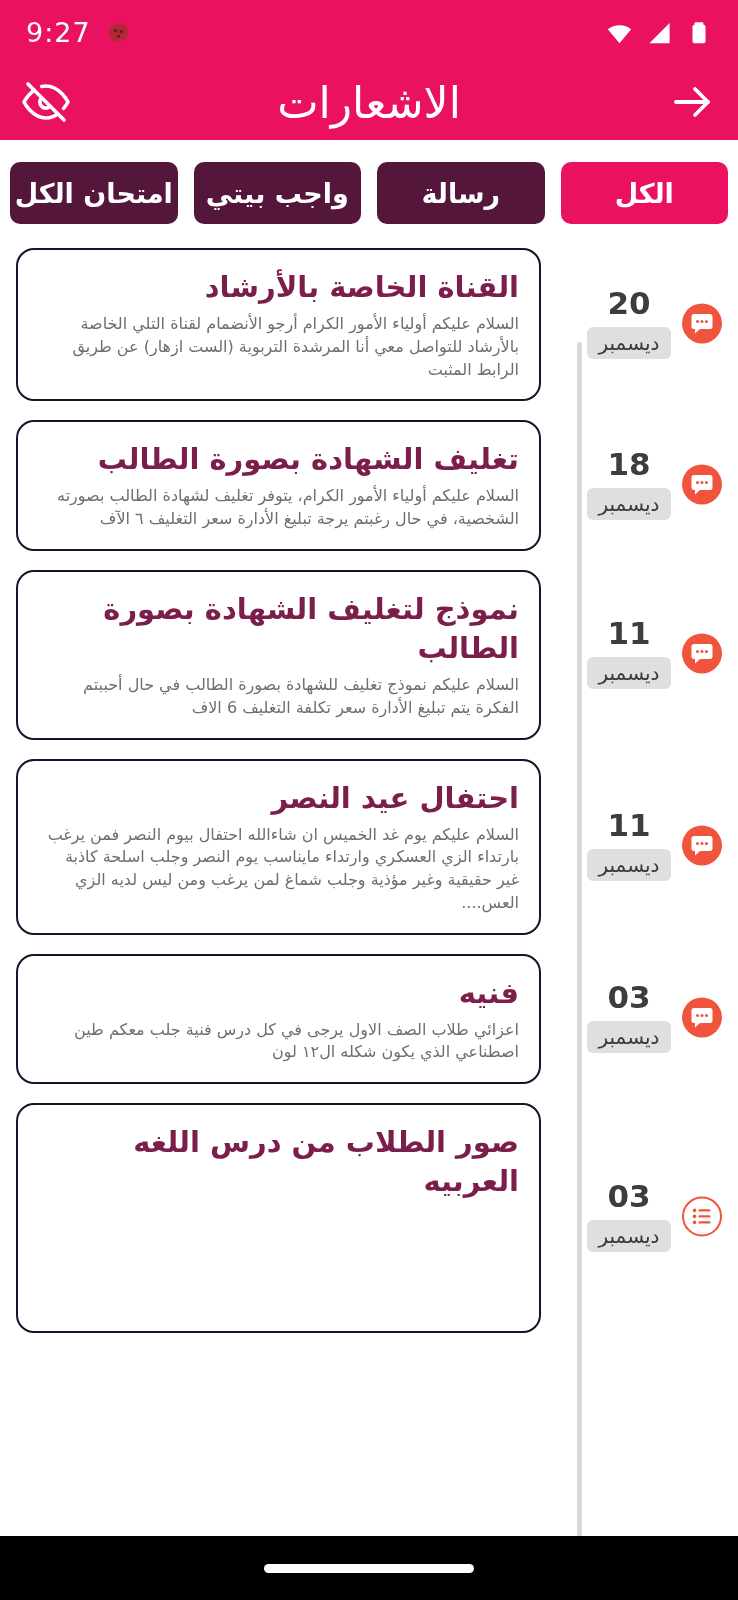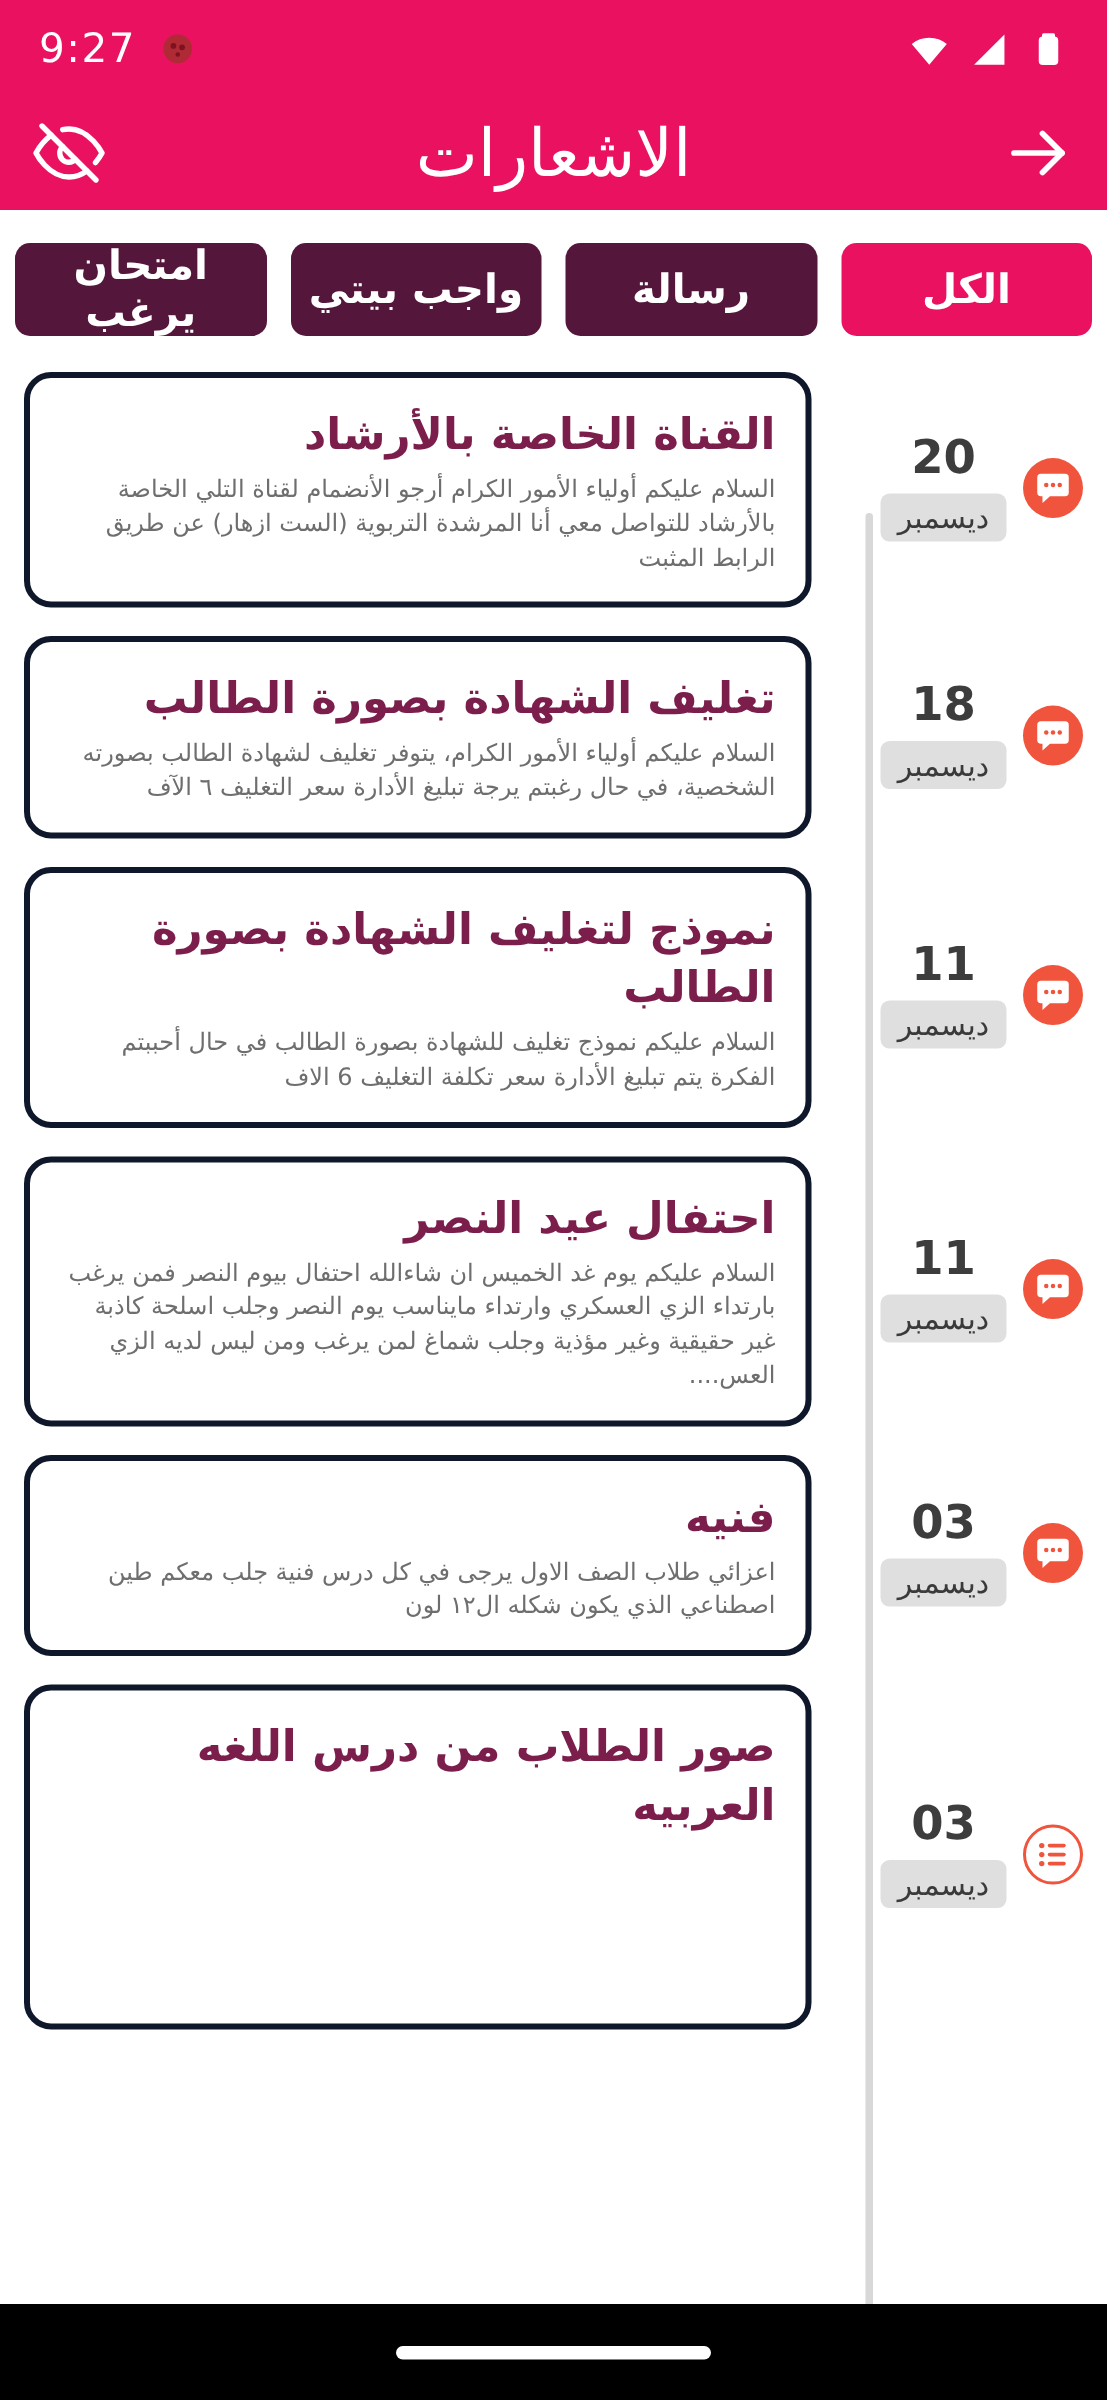--- a/index.html
+++ b/index.html
@@ -52,21 +52,21 @@
   .date {
     position:absolute; left:42px; top:50%; transform:translateY(-54%);
     width:92px; text-align:center; z-index:1;
   }
   .day { font-size:31px; font-weight:700; color:#3D3D3D; margin-bottom:6px; }
   .month {
     display:inline-block; background:#DFDFDF; color:#3A3A3A; font-weight:400;
     font-size:20px; padding:4px 12px; border-radius:6px;
   }
   .notification-card {
-    flex:1; background:#fff; border:4px solid #0f172a; border-radius:18px;
+    flex:1; background:#fff; border:2px solid #0f172a; border-radius:18px;
     padding:18px 20px; cursor:pointer;
   }
   .card-title { color:#7B1E4B; font-size:29px; font-weight:700; line-height:1.35; margin-bottom:6px; }
   .card-body { color:#6E6E6E; font-size:16px; line-height:1.42; text-align:right; }
   .row:last-child .notification-card { min-height:230px; }
   
   .nav-bar {
     position:absolute; left:0; right:0; bottom:0; height:64px; background:#000;
     display:flex; align-items:center; justify-content:center; z-index:5;
   }
@@ -121,21 +121,21 @@
           <path d="M4 12h16"></path>
           <path d="M13.5 5.5 20 12l-6.5 6.5"></path>
         </svg>
     </span>
   </div>
 
   <div class="tabs">
     <button class="tab active">الكل</button>
     <button class="tab">رسالة</button>
     <button class="tab">واجب بيتي</button>
-    <button class="tab">امتحان يرغب</button>
+    <button class="tab">امتحان الكل</button>
   </div>
 
   <div class="list">
     <div class="timeline-line"></div>
 
   <div class="row">
     <div class="meta">
       <div class="dot">
         <span>
           <svg viewBox="0 0 24 24">

